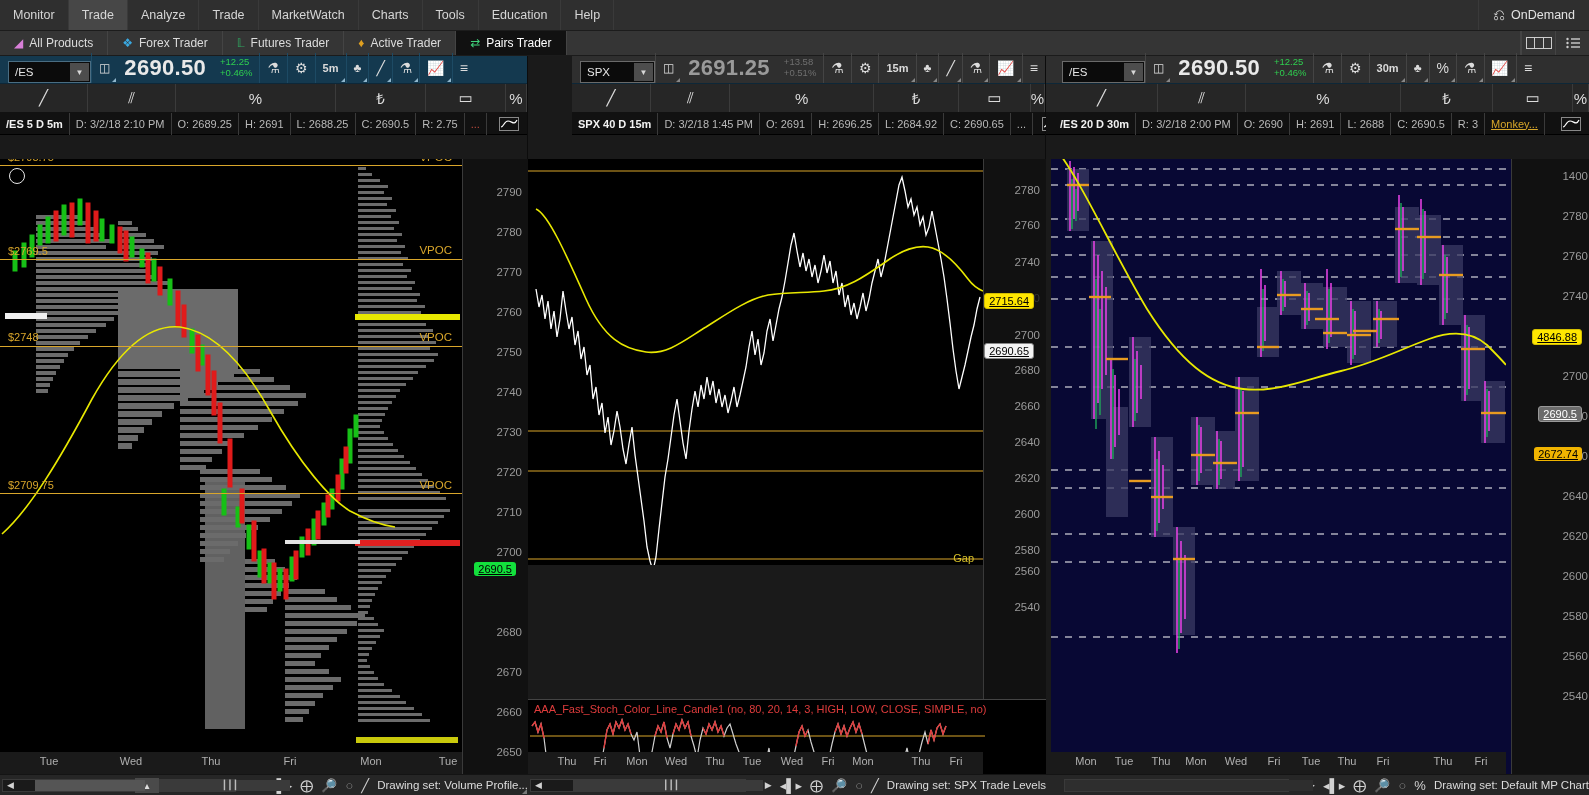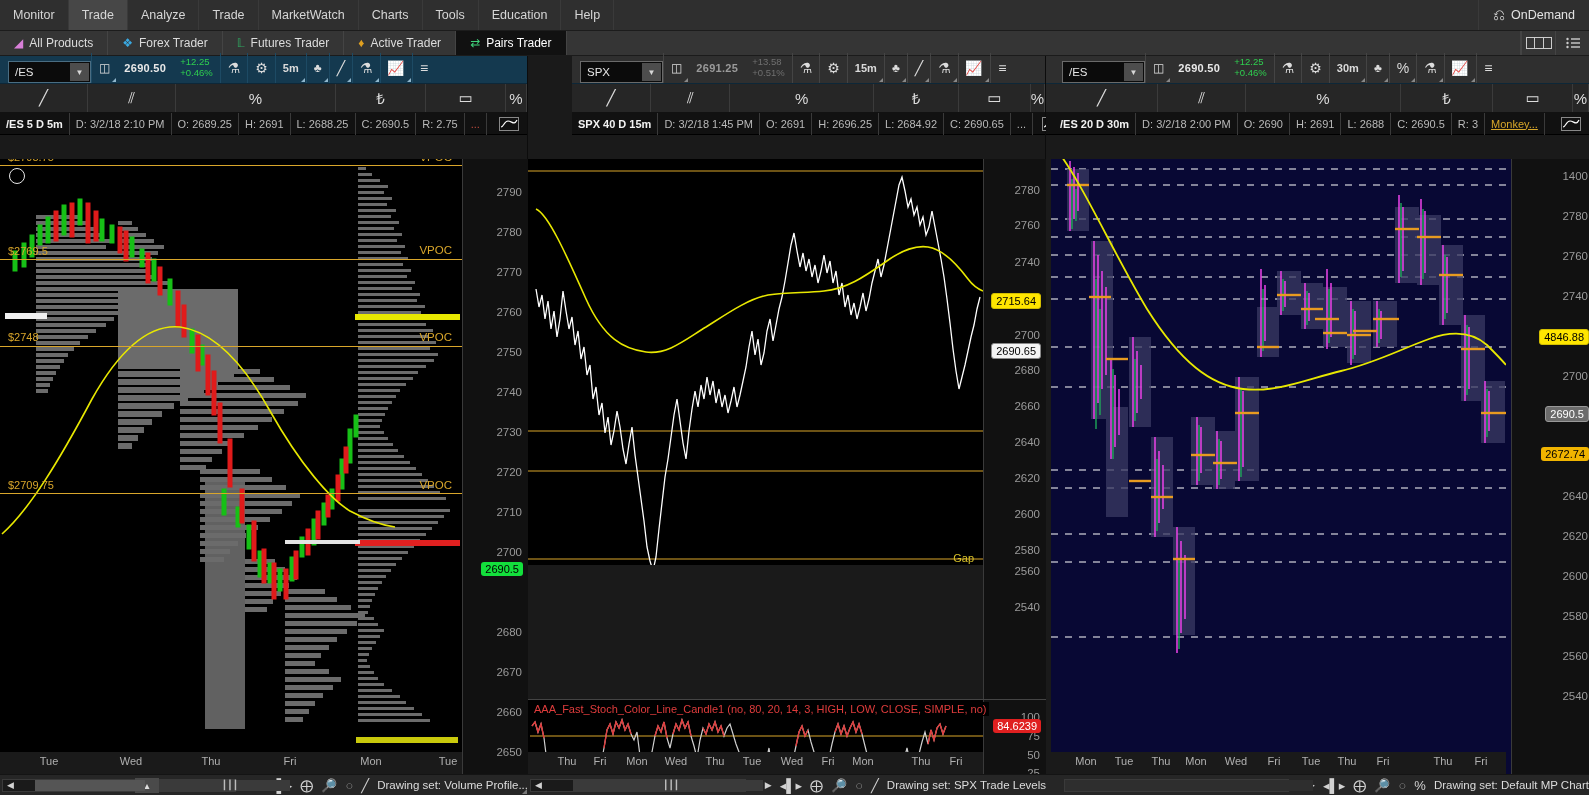--- a/index.html
+++ b/index.html
@@ -67,21 +67,21 @@
   .sym-select .caret {
     position:absolute; right:1px; top:1px; width:19px; height:18px;
     background:#4d4d4d; display:flex; align-items:center; justify-content:center;
     color:#d8d8d8; font-size:8px;
   }
   .tb-cell { height:30px; display:flex; align-items:center; justify-content:center;
              border-left:1px solid #1d4a64; position:relative; padding:0 7px; }
   .tb-cell.nb { border-left:none; }
   .tb-cell .corner { position:absolute; right:1px; bottom:1px; width:0;height:0;
     border-left:4px solid transparent; border-bottom:4px solid #8fb6cc; }
-  .price-big { font-size:11px; color:#e9e9e9; font-weight:bold; letter-spacing:0.3px; }
+  .price-big { font-size:22px; color:#e9e9e9; font-weight:bold; letter-spacing:0.3px; }
   .chg { display:flex; flex-direction:column; align-items:flex-start; line-height:1.15; }
   .chg span { font-size:9.5px; color:#2fcf4f; }
   .tb-txt { font-size:11px; color:#dadada; font-weight:bold; }
   .glyph { font-size:14px; color:#dcdcdc; line-height:1; }
   .glyph.sm { font-size:12px; }
 
   
   .draw-toolbar {
     height:29px; background:#262626; display:flex; align-items:stretch;
     border-bottom:1px solid #111;
@@ -102,22 +102,22 @@
   .ch-header .seg.endico { color:#fff; font-size:13px; padding:0 8px; border-right:none; }
 
   
   .plot { position:relative; background:#000; overflow:hidden; }
   .plot.navy { background:#080834; }
   .axis-y { position:absolute; top:0; right:0; background:#111; border-left:1px solid #3a3a3a; }
   .axis-y .tick { position:absolute; right:6px; font-size:11.5px; color:#9a9a9a; transform:translateY(-50%); white-space:nowrap;}
   .axis-x { position:absolute; left:0; height:22px; background:#1a1a1a; display:block; }
   .axis-x .xt { position:absolute; font-size:11px; color:#b0b0b0; transform:translateX(-50%); top:3px; }
 
-  .pricetag { position:absolute; right:5px; transform:translateY(-50%); font-size:11px;
-     padding:1px 4px; border-radius:3px; white-space:nowrap; z-index:5;}
+  .pricetag { position:absolute; right:12px; transform:translateY(-50%); font-size:11px;
+     padding:1px 4px; border-radius:3px; white-space:nowrap; z-index:5;text-decoration:underline;}
   .pricetag.green { background:#13e03c; color:#000; }
   .pricetag.yellow { background:#ffe600; color:#000; border:1px solid #d4bf00;}
   .pricetag.orange { background:#f0b400; color:#000; }
   .pricetag.grey { background:#6b6b6b; color:#fff; border:1px solid #999; }
   .pricetag.white { background:#f4f4f4; color:#000; border:1px solid #888;}
   .pricetag.red { background:#e02020; color:#fff; }
 
   .hline { position:absolute; left:0; right:0; height:1px; }
   .vpoc-label { position:absolute; font-size:11.5px; color:#d9a62b; }
   .plabel { position:absolute; font-size:11px; color:#d9a62b; }
@@ -783,28 +783,20 @@
           <polyline fill="none" stroke="#e03c3c" stroke-width="1.4" points="305,14 308,6 311,16 314,8 317,18 320,10 323,4 326,14 329,6 332,16"></polyline>
           <polyline fill="none" stroke="#e03c3c" stroke-width="1.4" points="398,26 401,12 404,22 407,10 410,6 413,16 416,8"></polyline>
           <polyline fill="none" stroke="#16d7d7" stroke-width="1.4" points="23,62 26,46 29,54 32,40 35,58 38,66 41,56 44,64 47,50 50,60"></polyline>
           <polyline fill="none" stroke="#16d7d7" stroke-width="1.4" points="59,46 62,62 65,68 68,60"></polyline>
           <polyline fill="none" stroke="#16d7d7" stroke-width="1.4" points="215,58 218,64 221,52"></polyline>
           <polyline fill="none" stroke="#16d7d7" stroke-width="1.4" points="227,60 230,68 233,56"></polyline>
           <polyline fill="none" stroke="#16d7d7" stroke-width="1.4" points="290,58 293,66 296,54"></polyline>
           <polyline fill="none" stroke="#16d7d7" stroke-width="1.4" points="341,52 344,62 347,50"></polyline>
           <polyline fill="none" stroke="#16d7d7" stroke-width="1.4" points="365,58 368,66 371,54"></polyline>
         </svg>
-        <div class="axis-y" style="width:63px; height:91px;">
-          <div class="tick" style="top:17px">100</div>
-          <div class="tick" style="top:36px">75</div>
-          <div class="tick" style="top:55px">50</div>
-          <div class="tick" style="top:73px">25</div>
-          <div class="tick" style="top:90px">0</div>
-          <div class="pricetag red" style="top:26px">84.6239</div>
-        </div>
       </div>
 
       <div class="axis-x" style="bottom:21px; width:455px;">
         <span class="xt" style="left:39px">Thu</span>
         <span class="xt" style="left:72px">Fri</span>
         <span class="xt" style="left:109px">Mon</span>
         <span class="xt" style="left:148px">Wed</span>
         <span class="xt" style="left:187px">Thu</span>
         <span class="xt" style="left:224px">Tue</span>
         <span class="xt" style="left:264px">Wed</span>

